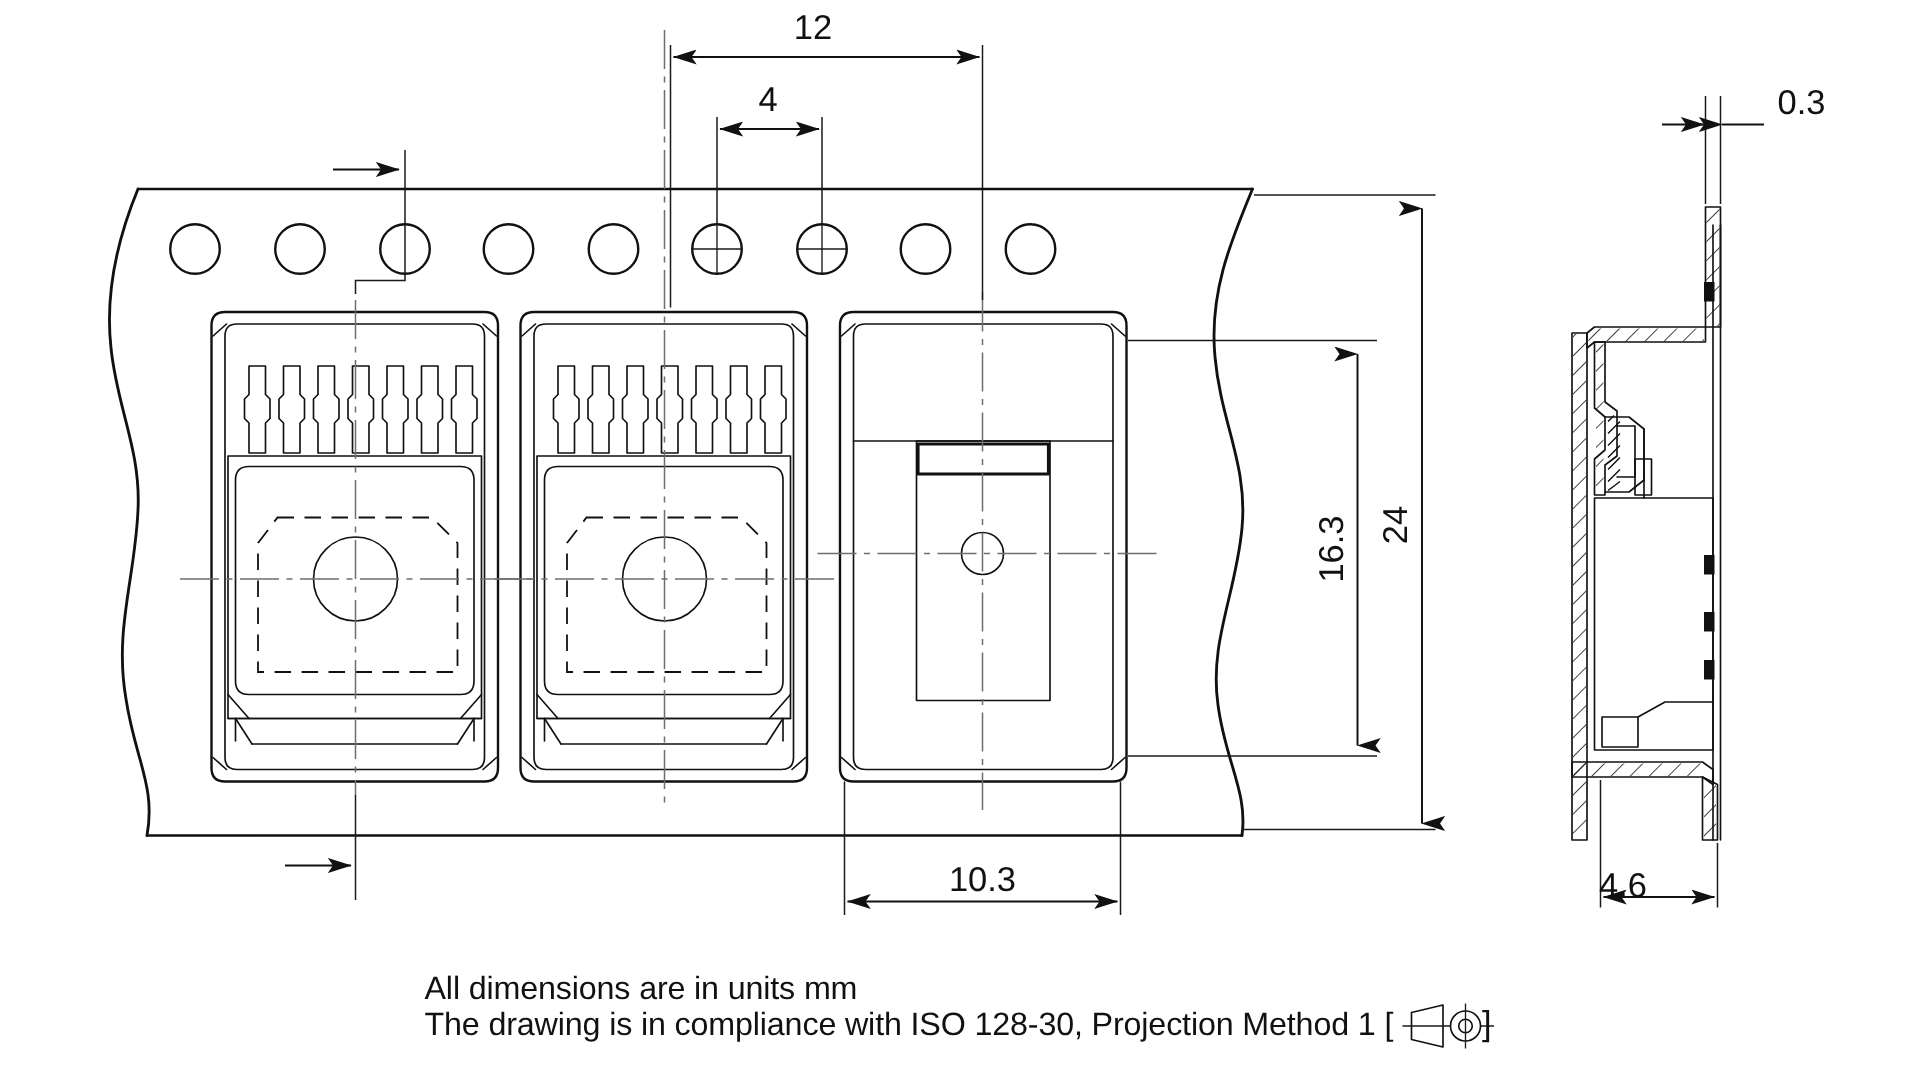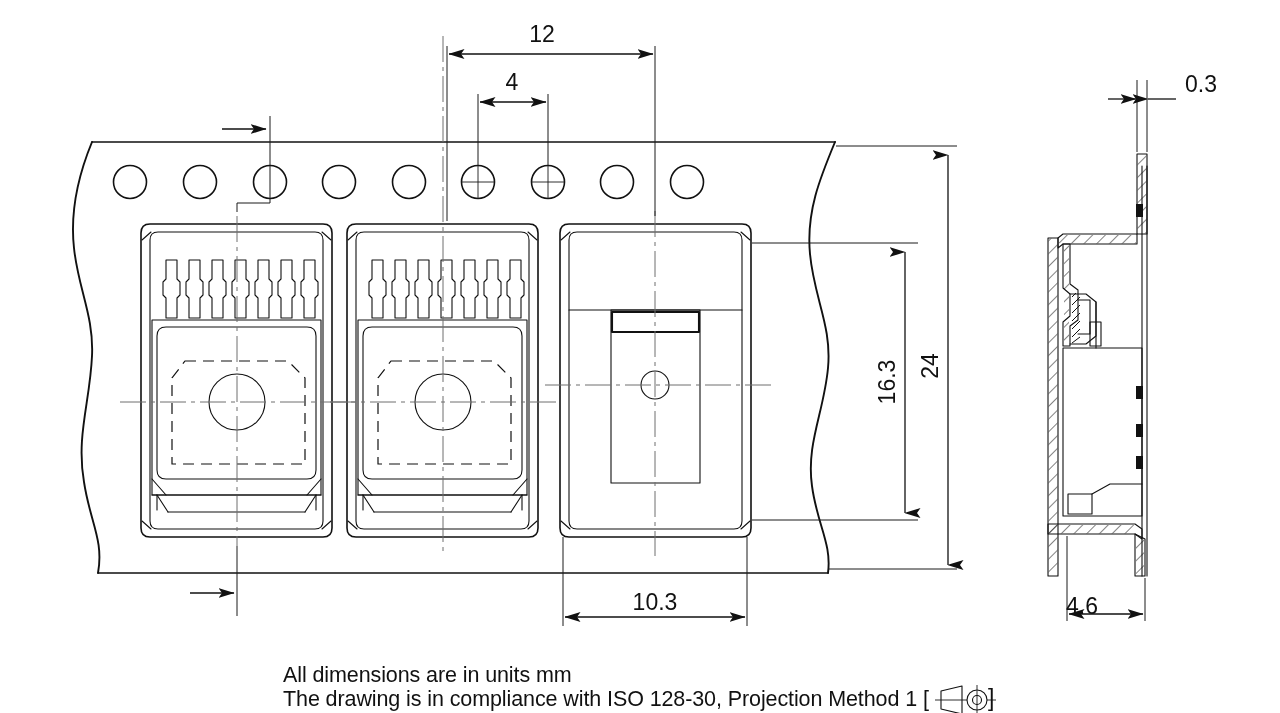--- a/index.html
+++ b/index.html
@@ -13,21 +13,20 @@
     font-family: "Liberation Sans", sans-serif;
     overflow: hidden;
     position: relative;
   }
   #drawing-root {
     position: absolute;
     left: 0;
     top: 0;
     width: 1280px;
     height: 563px;
-    margin-top: 16px;
   }
   svg { display: block; }
 
   
   .ln        { fill: none; stroke: #111111; stroke-width: 1.6; stroke-linecap: round; stroke-linejoin: round; }
   .ln-thin   { fill: none; stroke: #111111; stroke-width: 1.1; stroke-linecap: round; stroke-linejoin: round; }
   .ln-hair   { fill: none; stroke: #1a1a1a; stroke-width: 0.9; stroke-linecap: butt; }
   .ln-thick  { fill: none; stroke: #111111; stroke-width: 2.1; stroke-linecap: round; stroke-linejoin: round; }
   .ln-break  { fill: none; stroke: #111111; stroke-width: 1.9; stroke-linecap: round; stroke-linejoin: round; }
   .hatch     { fill: none; stroke: #111111; stroke-width: 1.0; stroke-linecap: butt; }

